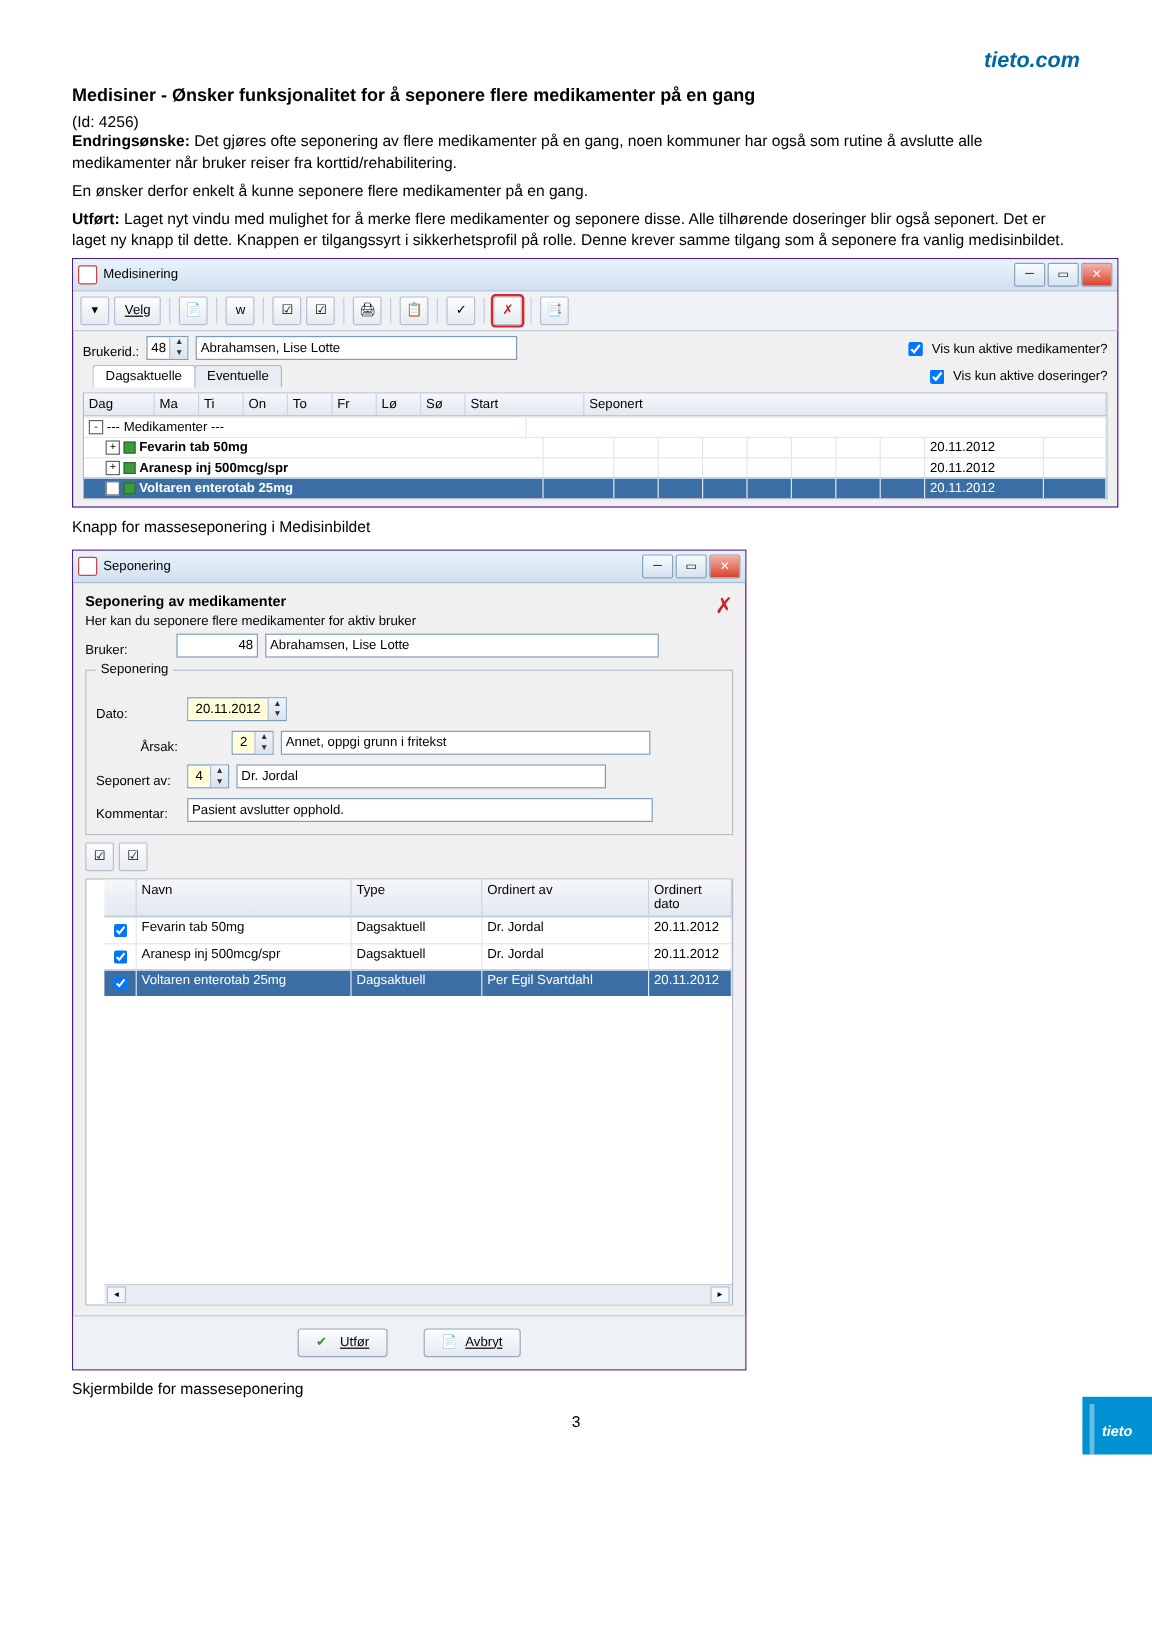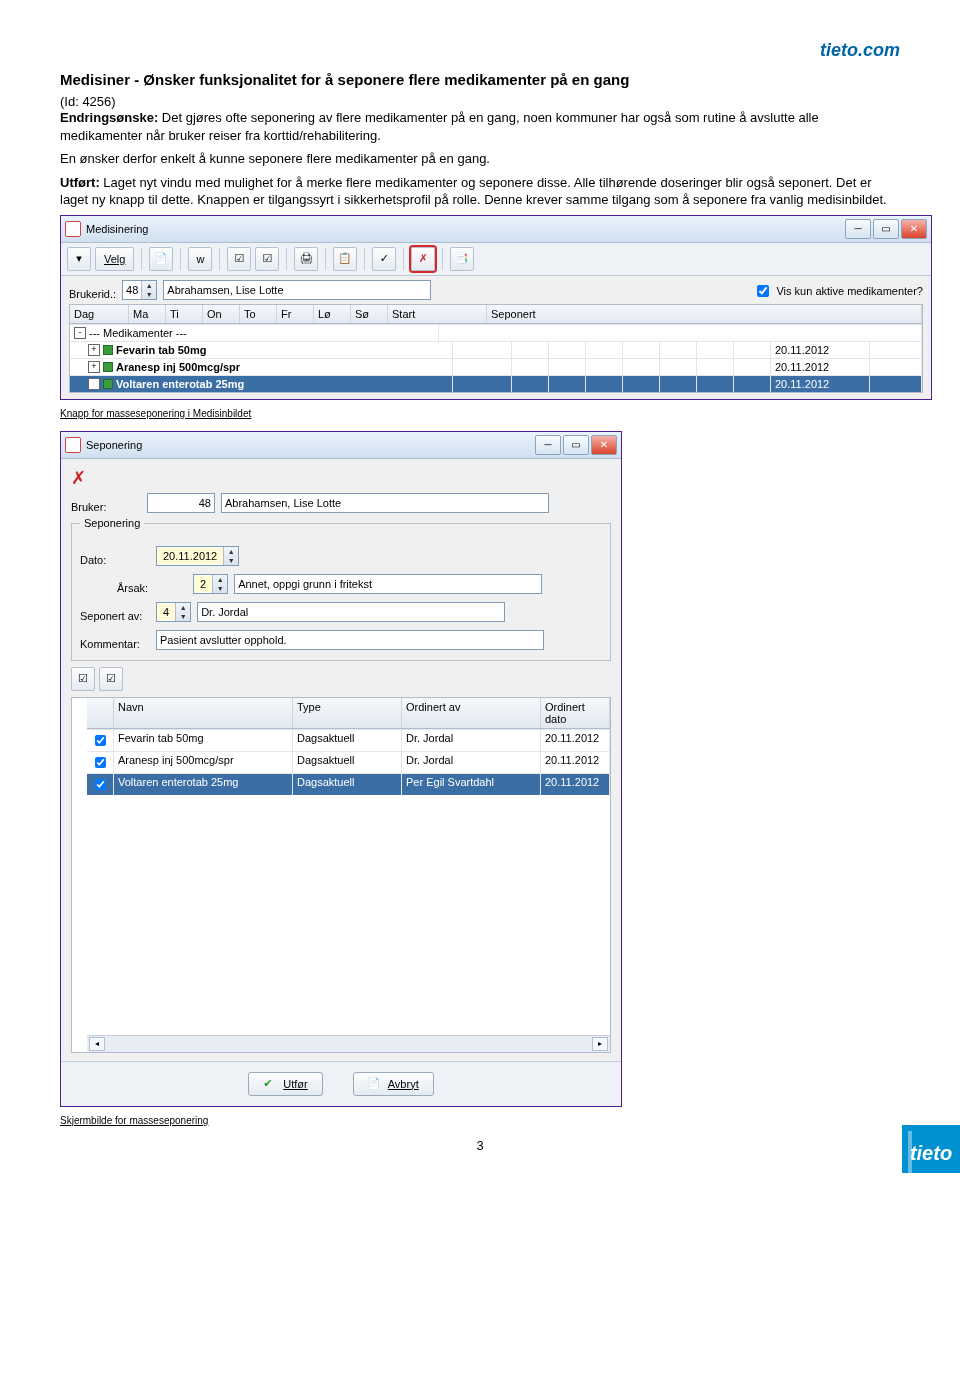--- a/index.html
+++ b/index.html
@@ -49,36 +49,36 @@
   .gridwrap{margin:0 8px 6px 8px;border:1px solid #b0bccb;background:#fff;}
   .ghead{display:flex;background:linear-gradient(#f5f7fa,#e3e9f1);border-bottom:1px solid #b0bccb;}
   .gh{border-right:1px solid #cbd4e0;padding:3px 4px;font-size:11px;}
   .grow{display:flex;border-top:1px solid #e2e6ec;}
   .gc{padding:2px 4px;font-size:11px;border-right:1px solid #e2e6ec;}
   .tree{display:flex;align-items:center;gap:3px;}
   .sq{width:10px;height:10px;border:1px solid #666;background:#fff;display:inline-flex;align-items:center;justify-content:center;font-size:9px;line-height:1;}
   .dot{width:8px;height:8px;background:#3a9c3a;border:1px solid #2a6b2a;display:inline-block;}
   .sel{background:#3a6ea5;color:#fff;}
 
-  .caption{font-size:10px;margin:8px 0 12px 0;text-decoration:underline;}
+  .caption{font-size:13px;margin:8px 0 12px 0;}
   .medwin{width:870px;}
   .sepwin{width:560px;}
   .sep-body{padding:8px 10px;}
   .fieldset{border:1px solid #b8c1cd;margin:6px 0;padding:6px 8px;}
   .fieldset .legend{font-size:11px;position:relative;top:-13px;background:#f0f0f0;padding:0 4px;display:inline-block;}
   .btnbar{display:flex;justify-content:center;gap:30px;padding:10px 0;border-top:1px solid #c5cfdb;background:#eef1f5;}
   .pbtn{display:flex;align-items:center;gap:6px;border:1px solid #9aa9bb;background:linear-gradient(#fdfdfd,#e4eaf1);padding:4px 14px;border-radius:3px;font-size:11px;}
   .pbtn .ic{width:14px;height:14px;}
   .scroll-h{height:16px;background:#e8edf3;border-top:1px solid #c5cfdb;display:flex;align-items:center;justify-content:space-between;padding:0 2px;}
   .sbtn{width:14px;height:12px;border:1px solid #b5c1d0;background:#f3f6fa;font-size:8px;display:flex;align-items:center;justify-content:center;}
 
   .pagenum{text-align:center;margin-top:10px;font-size:13px;}
   .corner-logo{position:absolute;right:0;bottom:-10px;}
   .page-rel{position:relative;}
-  .tieto-sq{width:58px;height:58px;background:#0091d2;color:#fff;font-weight:bold;font-style:italic;display:flex;align-items:center;justify-content:center;font-size:20px;position:relative;}
+  .tieto-sq{width:58px;height:58px;background:#0091d2;color:#fff;font-weight:bold;font-style:italic;display:flex;align-items:center;justify-content:center;font-size:12px;position:relative;}
   .tieto-sq::after{content:"";position:absolute;left:6px;top:6px;bottom:6px;width:4px;background:rgba(255,255,255,.4);}
 </style>
 </head>
 <body class="page-rel">
 
 <div class="logo-top">
   <span>tieto.com</span>
 </div>
 
 <h3 class="bold">Medisiner - Ønsker funksjonalitet for å seponere flere medikamenter på en gang</h3>
@@ -138,20 +138,31 @@
           <div>▼</div>
         </span>
       </span>
     <span class="inp" style="width:260px;">Abrahamsen, Lise Lotte</span>
     <div style="flex:1"></div>
     <label class="chk">
         <input type="checkbox" checked="" style="">
         <span>Vis kun aktive medikamenter?</span>
       </label>
   </div>
+  <div class="form-row" style="padding-top:0;">
+    <div class="tabs">
+      <div class="tab">Dagsaktuelle</div>
+      <div class="tab inactive">Eventuelle</div>
+    </div>
+    <div style="flex:1"></div>
+    <label class="chk">
+        <input type="checkbox" checked="" style="">
+        <span>Vis kun aktive doseringer?</span>
+      </label>
+  </div>
 
   <div class="gridwrap">
     <div class="ghead">
       <div class="gh" style="width:50px">Dag</div>
       <div class="gh" style="width:28px">Ma</div>
       <div class="gh" style="width:28px">Ti</div>
       <div class="gh" style="width:28px">On</div>
       <div class="gh" style="width:28px">To</div>
       <div class="gh" style="width:28px">Fr</div>
       <div class="gh" style="width:28px">Lø</div>
@@ -232,20 +243,24 @@
     </div>
     <div class="wincontrols">
       <div class="wc">─</div>
       <div class="wc">▭</div>
       <div class="wc close">✕</div>
     </div>
   </div>
 
   <div class="sep-body">
     <div style="display:flex;justify-content:space-between;align-items:flex-start;">
+      <div>
+        <div class="bold" style="font-size:12px;margin-bottom:4px;">Seponering av medikamenter</div>
+        <div style="font-size:11px;">Her kan du seponere flere medikamenter for aktiv bruker</div>
+      </div>
       <div style="color:#c22;font-size:18px;">✗</div>
     </div>
 
     <div class="form-row" style="padding-left:0;">
       <span class="lbl" style="width:70px">Bruker:</span>
       <span class="inp" style="width:60px;text-align:right;justify-content:flex-end;">48</span>
       <span class="inp" style="width:320px">Abrahamsen, Lise Lotte</span>
     </div>
 
     <div class="fieldset">

